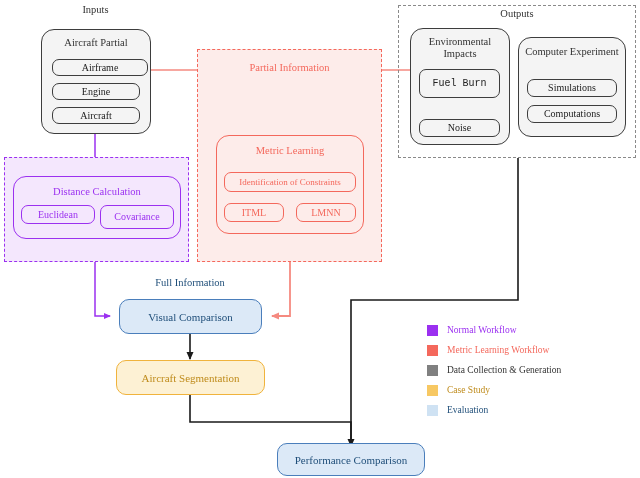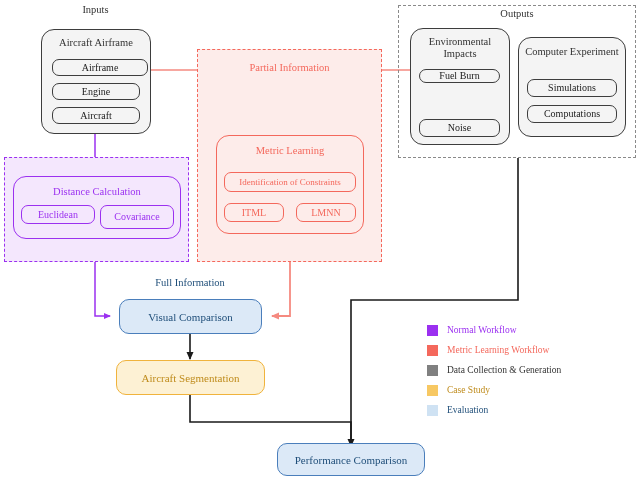--- a/index.html
+++ b/index.html
@@ -184,21 +184,21 @@
     <path d="M190,334 L190,359" stroke="#1a1a1a" stroke-width="1.6" fill="none" marker-end="url(#ah-black)"></path>
 
     <path d="M190,395 L190,422 L351,422 L351,446" stroke="#1a1a1a" stroke-width="1.6" fill="none" marker-end="url(#ah-black)"></path>
   </svg>
 
   <div class="group group-inputs" style="left:28px; top:8px; width:135px; height:126px;">
   </div>
   <div class="group-title txt-grey" style="left:28px; top:4px; width:135px;">Inputs</div>
 
   <div class="card sty-grey" style="left:41px; top:29px; width:110px; height:105px;">
-    <div class="card-title" style="top:7px;">Aircraft Airframe</div>
+    <div class="card-title" style="top:7px;">Aircraft Partial</div>
   </div>
   <div class="pill sty-grey" style="left:52px; top:59px; width:96px; height:17px;">Airframe</div>
   <div class="pill sty-grey" style="left:52px; top:83px; width:88px; height:17px;">Engine</div>
   <div class="pill sty-grey" style="left:52px; top:107px; width:88px; height:17px;">Aircraft</div>
 
   <div class="group group-partial" style="left:197px; top:49px; width:185px; height:213px;">
   </div>
   <div class="group-title txt-red" style="left:197px; top:62px; width:185px;">Partial Information</div>
 
   <div class="card sty-red" style="left:216px; top:135px; width:148px; height:99px;">
@@ -217,21 +217,21 @@
   <div class="pill sty-purple" style="left:21px; top:205px; width:74px; height:19px;">Euclidean</div>
   <div class="pill sty-purple" style="left:100px; top:205px; width:74px; height:24px;">Covariance</div>
 
   <div class="group group-outputs" style="left:398px; top:5px; width:238px; height:153px;">
   </div>
   <div class="group-title txt-grey" style="left:398px; top:8px; width:238px;">Outputs</div>
 
   <div class="card sty-grey" style="left:410px; top:28px; width:100px; height:117px;">
     <div class="card-title two-line" style="top:7px; padding:0 6px;">Environmental Impacts</div>
   </div>
-  <div class="pill sty-grey" style="left:419px; top:69px; width:81px; height:14px;">Fuel Burn</div>
+  <div class="pill sty-grey" style="left:419px; top:69px; width:81px; height:29px;font-family:Liberation Mono, monospace;">Fuel Burn</div>
   <div class="pill sty-grey" style="left:419px; top:119px; width:81px; height:18px;">Noise</div>
 
   <div class="card sty-grey" style="left:518px; top:37px; width:108px; height:100px;">
     <div class="card-title two-line" style="top:8px; padding:0 6px;">Computer Experiment</div>
   </div>
   <div class="pill sty-grey" style="left:527px; top:79px; width:90px; height:18px;">Simulations</div>
   <div class="pill sty-grey" style="left:527px; top:105px; width:90px; height:18px;">Computations</div>
 
   <div class="flabel lbl-full" style="left:115px; top:277px; width:150px;">Full Information</div>
 

